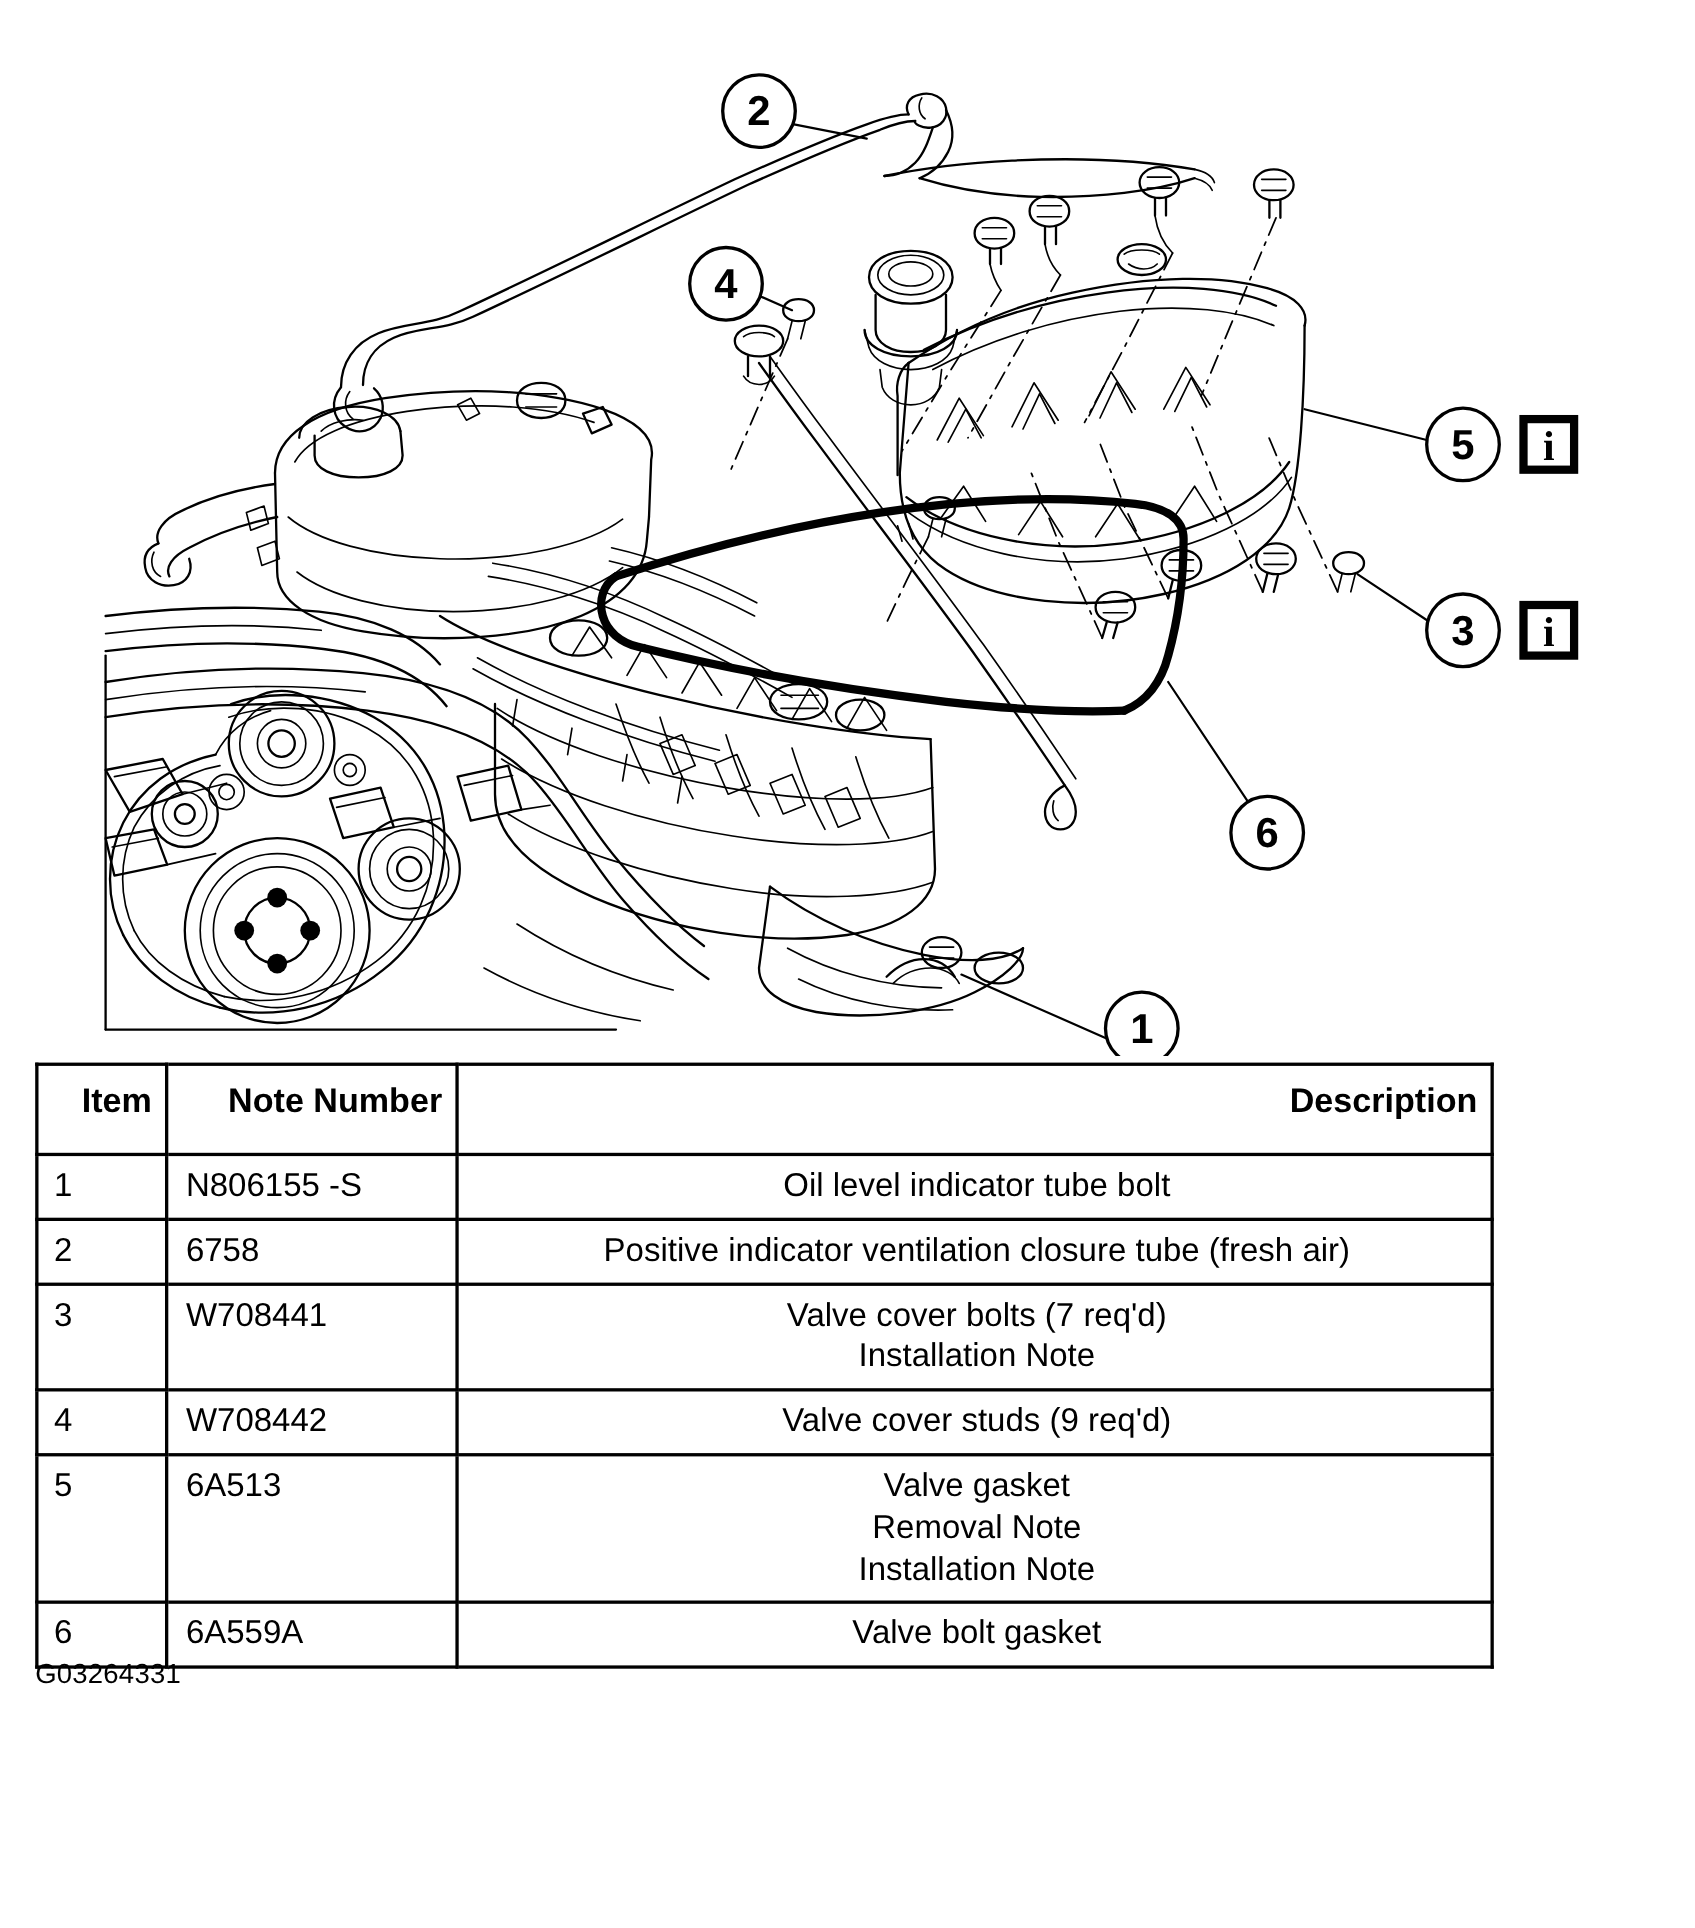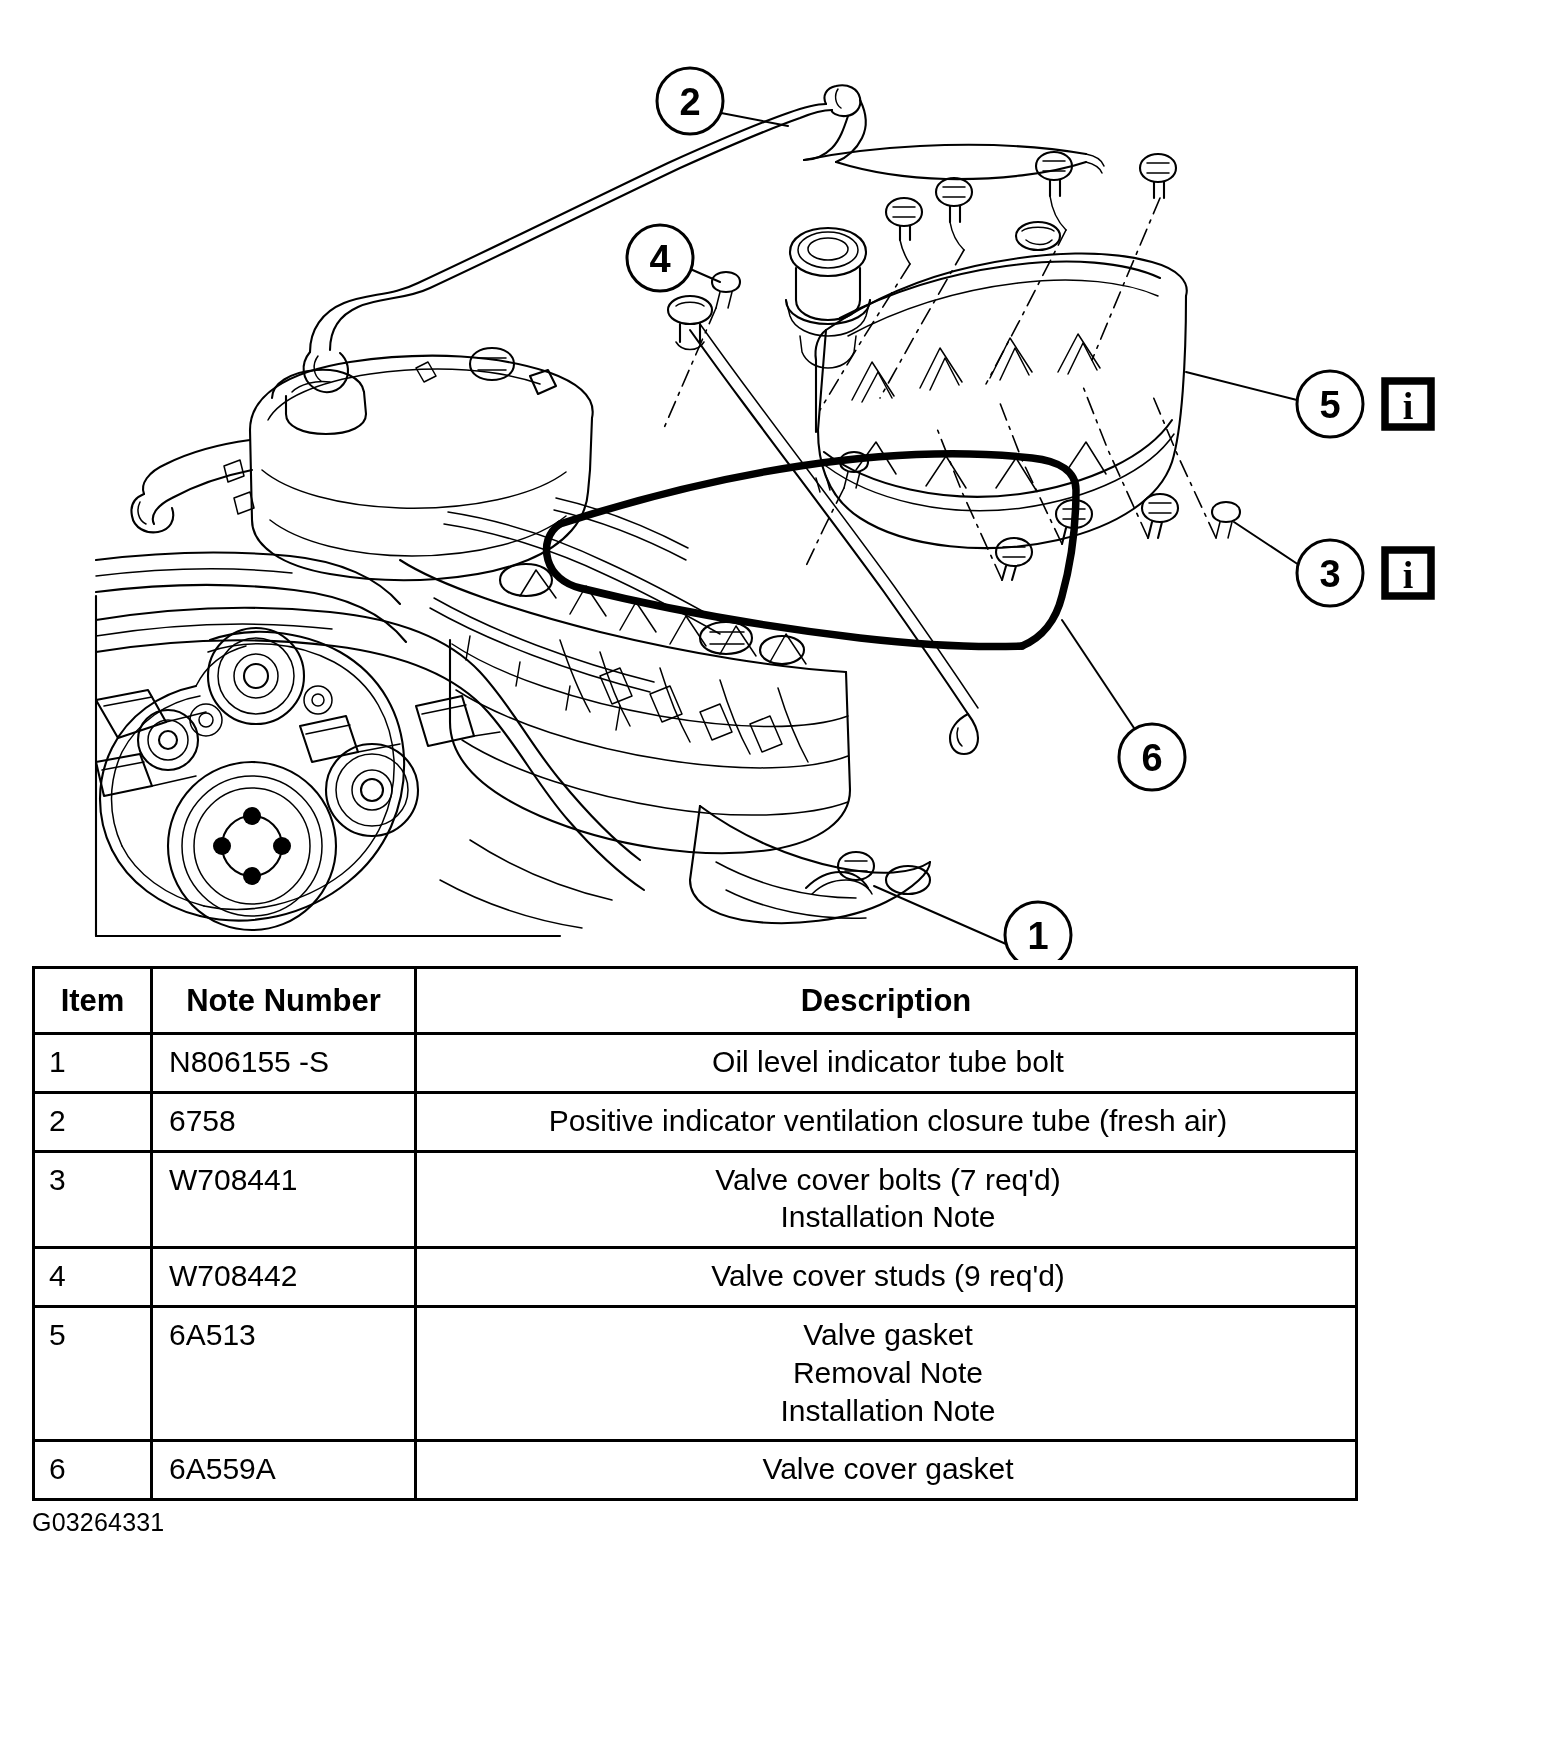--- a/index.html
+++ b/index.html
@@ -88,24 +88,24 @@
     border: 3px solid #000;
     vertical-align: top;
     padding: 8px 12px 10px 12px;
     font-size: 30px;
     line-height: 1.26;
     font-weight: normal;
     text-align: left;
   }
   table.parts thead th {
     font-weight: bold;
-    text-align: center;
+    text-align: right;
     font-size: 31px;
     padding-top: 12px;
-    padding-bottom: 12px;
+    padding-bottom: 28px;
   }
   table.parts tbody td.item-cell  { padding-left: 14px; }
   table.parts tbody td.part-cell  { padding-left: 16px; }
   table.parts tbody td.desc-cell  { padding-left: 16px; text-align: center; }
   table.parts tbody td .subline { display: block; }
 
   
   #parts-table-wrap { box-sizing: border-box; }
 
   
@@ -582,21 +582,21 @@
             <td class="desc-cell">
               <span class="subline">Valve gasket</span>
               <span class="subline">Removal Note</span>
               <span class="subline">Installation Note</span>
             </td>
           </tr>
           <tr>
             <td class="item-cell">6</td>
             <td class="part-cell">6A559A</td>
             <td class="desc-cell">
-              <span class="subline">Valve cover gasket</span>
+              <span class="subline">Valve bolt gasket</span>
             </td>
           </tr>
         </tbody>
     </table>
   </div>
 
   <div id="figure-code">G03264331</div>
 
 </div>
 

